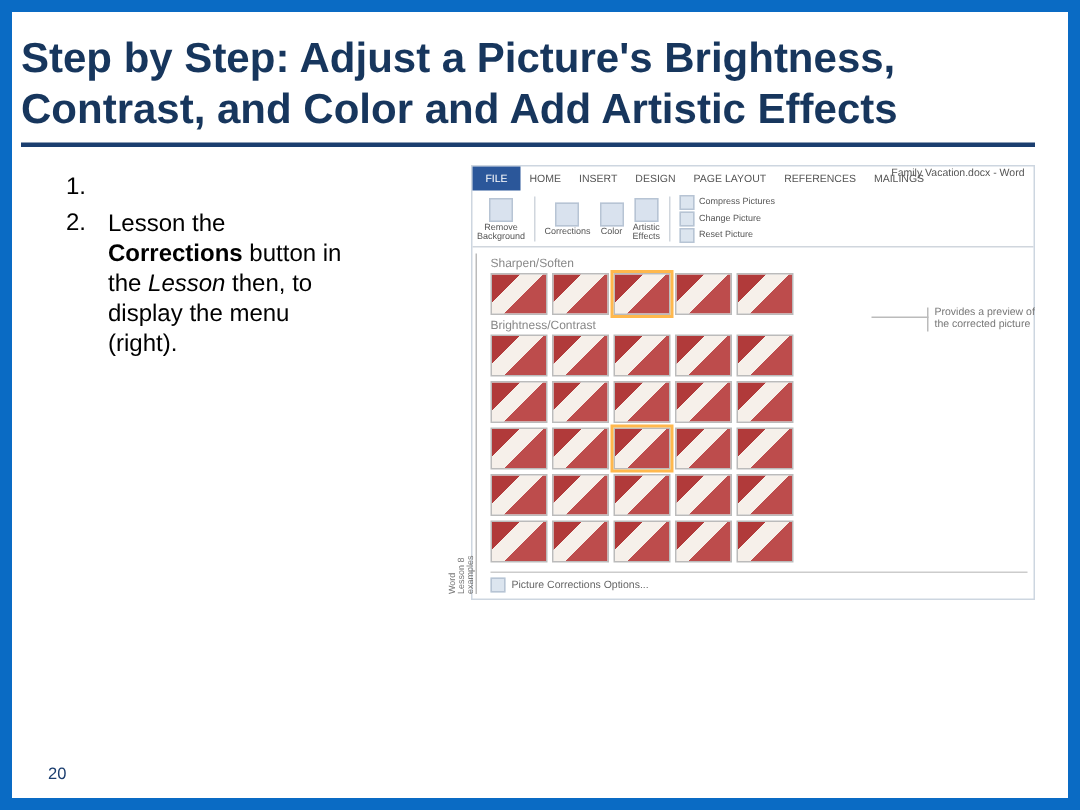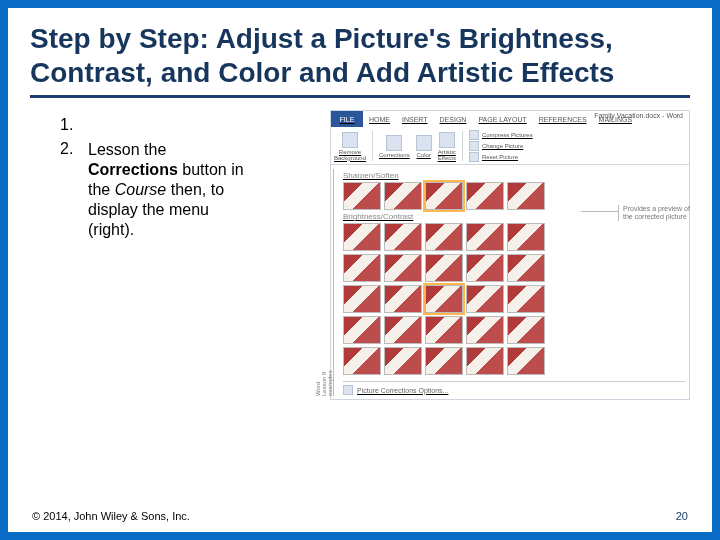--- a/index.html
+++ b/index.html
@@ -2,33 +2,33 @@
 <html><head>
 <meta charset="utf-8">
 <style>
   * { box-sizing: border-box; margin: 0; padding: 0; }
   html, body { width: 720px; height: 540px; font-family: Arial, sans-serif; }
   .slide {
     width: 720px; height: 540px;
     border: 8px solid #0a6bc4;
     background: #fff;
     position: relative;
-    padding: 14px 22px 10px 22px;
+    padding: 14px 22px 10px 6px;
   }
   .title {
     font-size: 28px;
     color: #17365d;
     line-height: 1.2;
     border-bottom: 3px solid #1b3e6f;
     padding-bottom: 6px;
     margin-bottom: 12px;
   }
   .body-row { display: flex; }
   .text-col { width: 300px; padding-right: 8px; }
-  .figure-col { flex: 1; text-decoration: underline; }
+  .figure-col { flex: 1; }
   .open-line { font-size: 16px; color: #000; margin-left: 4px; }
   .bullet { display: inline-block; width: 14px; }
   ol.steps { list-style: none; margin: 6px 0 0 30px; }
   ol.steps li { display: flex; margin-bottom: 6px; }
   .step-num { width: 28px; font-size: 16px; flex-shrink: 0; }
   .step-text { font-size: 16px; line-height: 1.25; max-width: 170px; }
   
   .fig {
     border: 1px solid #cdd6e0;
     background: #fff;
@@ -72,21 +72,21 @@
 
   <div class="body-row">
     <div class="text-col">
       <ol class="steps">
         <li>
           <span class="step-num">1.</span>
         </li>
         <li>
           <span class="step-num">2.</span>
           <span class="step-text">
-            <span>Lesson the </span><span class="b">Corrections</span><span> button in the </span><span class="i">Course</span><span> then, to display the menu (right).</span>
+            <span>Lesson the </span><span class="b">Corrections</span><span> button in the </span><span class="i">Lesson</span><span> then, to display the menu (right).</span>
           </span>
         </li>
       </ol>
     </div>
 
     <div class="figure-col">
       <div class="fig">
         <div class="fig-titlebar">Family Vacation.docx - Word</div>
         <div class="ribbon-tabs">
           <div class="tab-file">FILE</div>
@@ -180,16 +180,15 @@
           </div>
         </div>
 
         <div class="callout-line"></div>
         <div class="callout">Provides a preview of the corrected picture</div>
       </div>
     </div>
   </div>
 
   <div class="footer">
-    <span>© 2014, John Wiley &amp; Sons, Inc.</span>
     <span class="page-num">20</span>
   </div>
 </div>
 
 </body></html>

